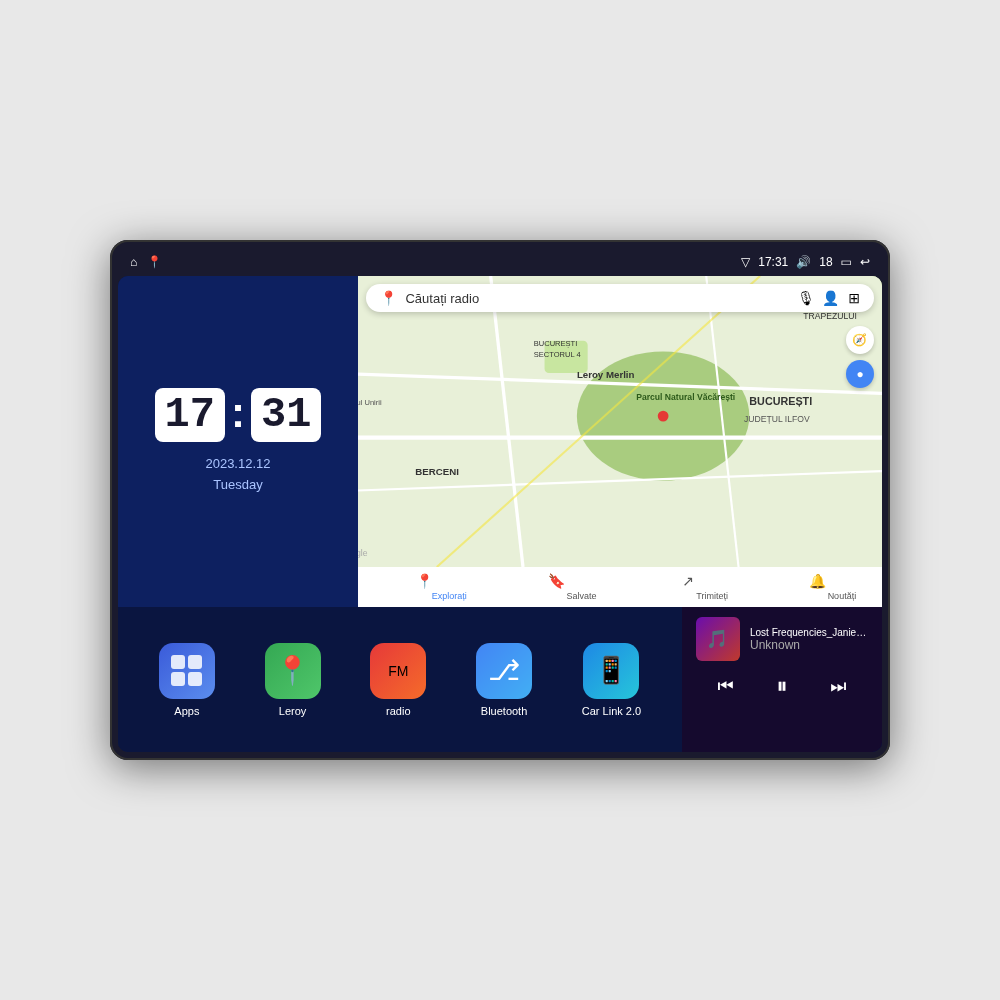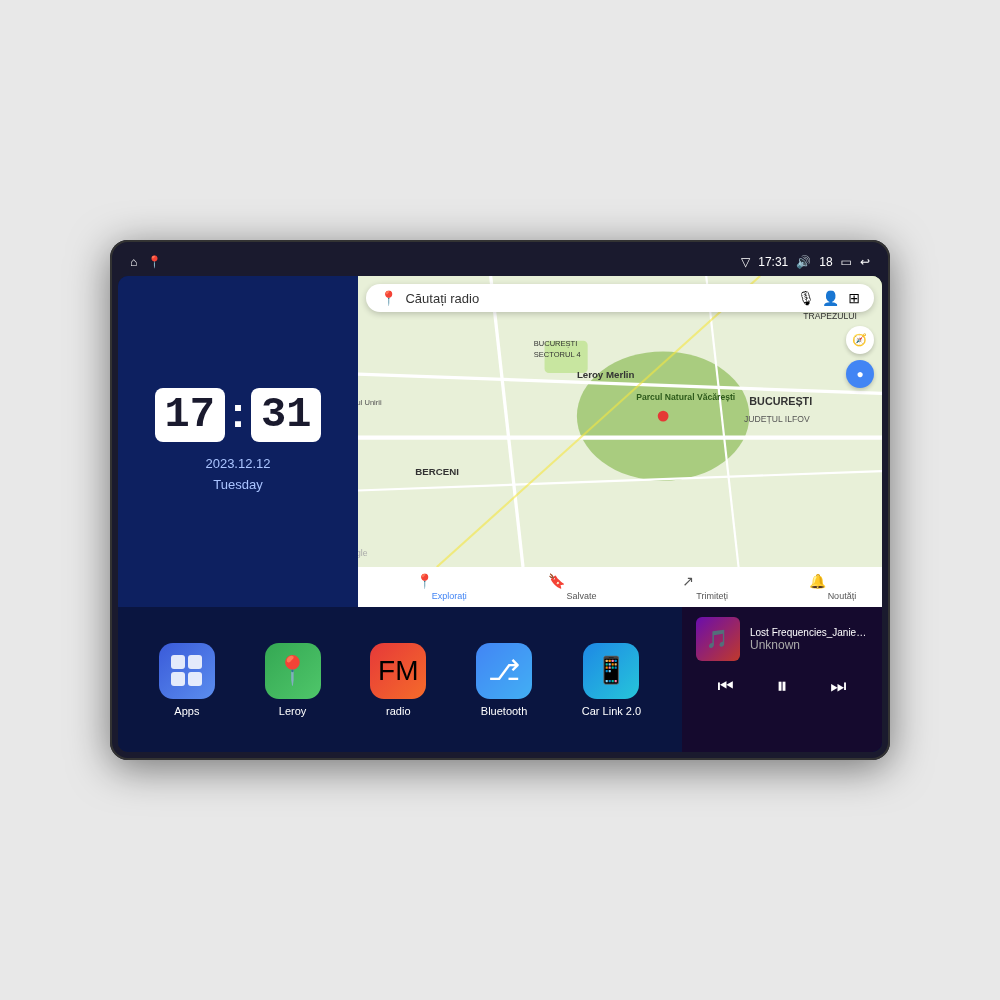--- a/index.html
+++ b/index.html
@@ -332,21 +332,21 @@
           </div>
           <span class="app-label">Apps</span>
         </div>
 
         <div class="app-item">
           <div class="app-icon maps-icon">📍</div>
           <span class="app-label">Leroy</span>
         </div>
 
         <div class="app-item">
-          <div class="app-icon radio-icon" style="font-size:28px;">FM</div>
+          <div class="app-icon radio-icon" style="font-size:14px;">FM</div>
           <span class="app-label">radio</span>
         </div>
 
         <div class="app-item">
           <div class="app-icon bluetooth-icon" style="font-size:28px; color:#fff;">⎇</div>
           <span class="app-label">Bluetooth</span>
         </div>
 
         <div class="app-item">
           <div class="app-icon carlink-icon" style="font-size:26px;">📱</div>

